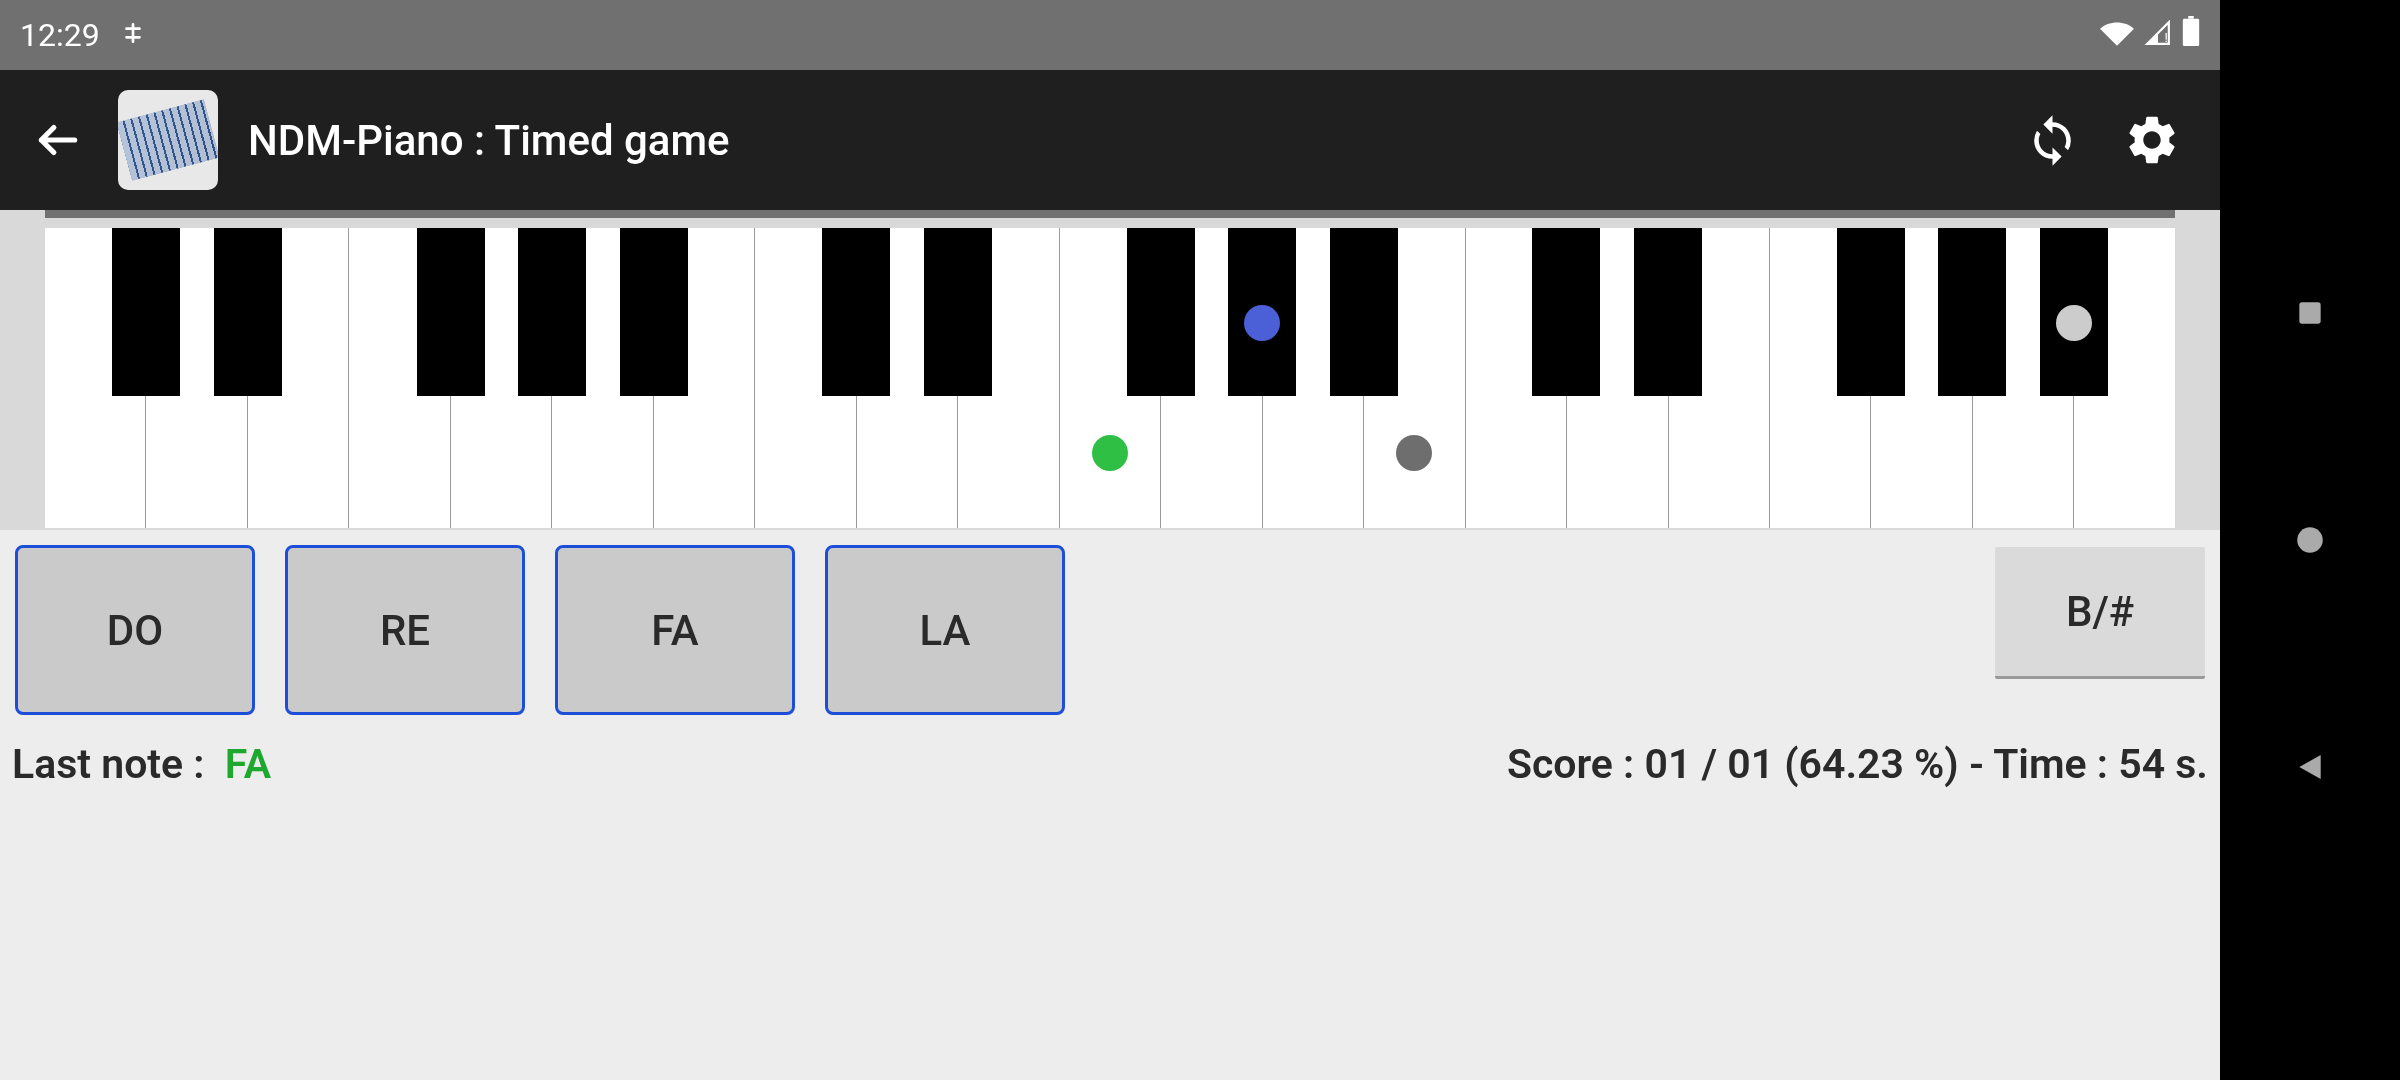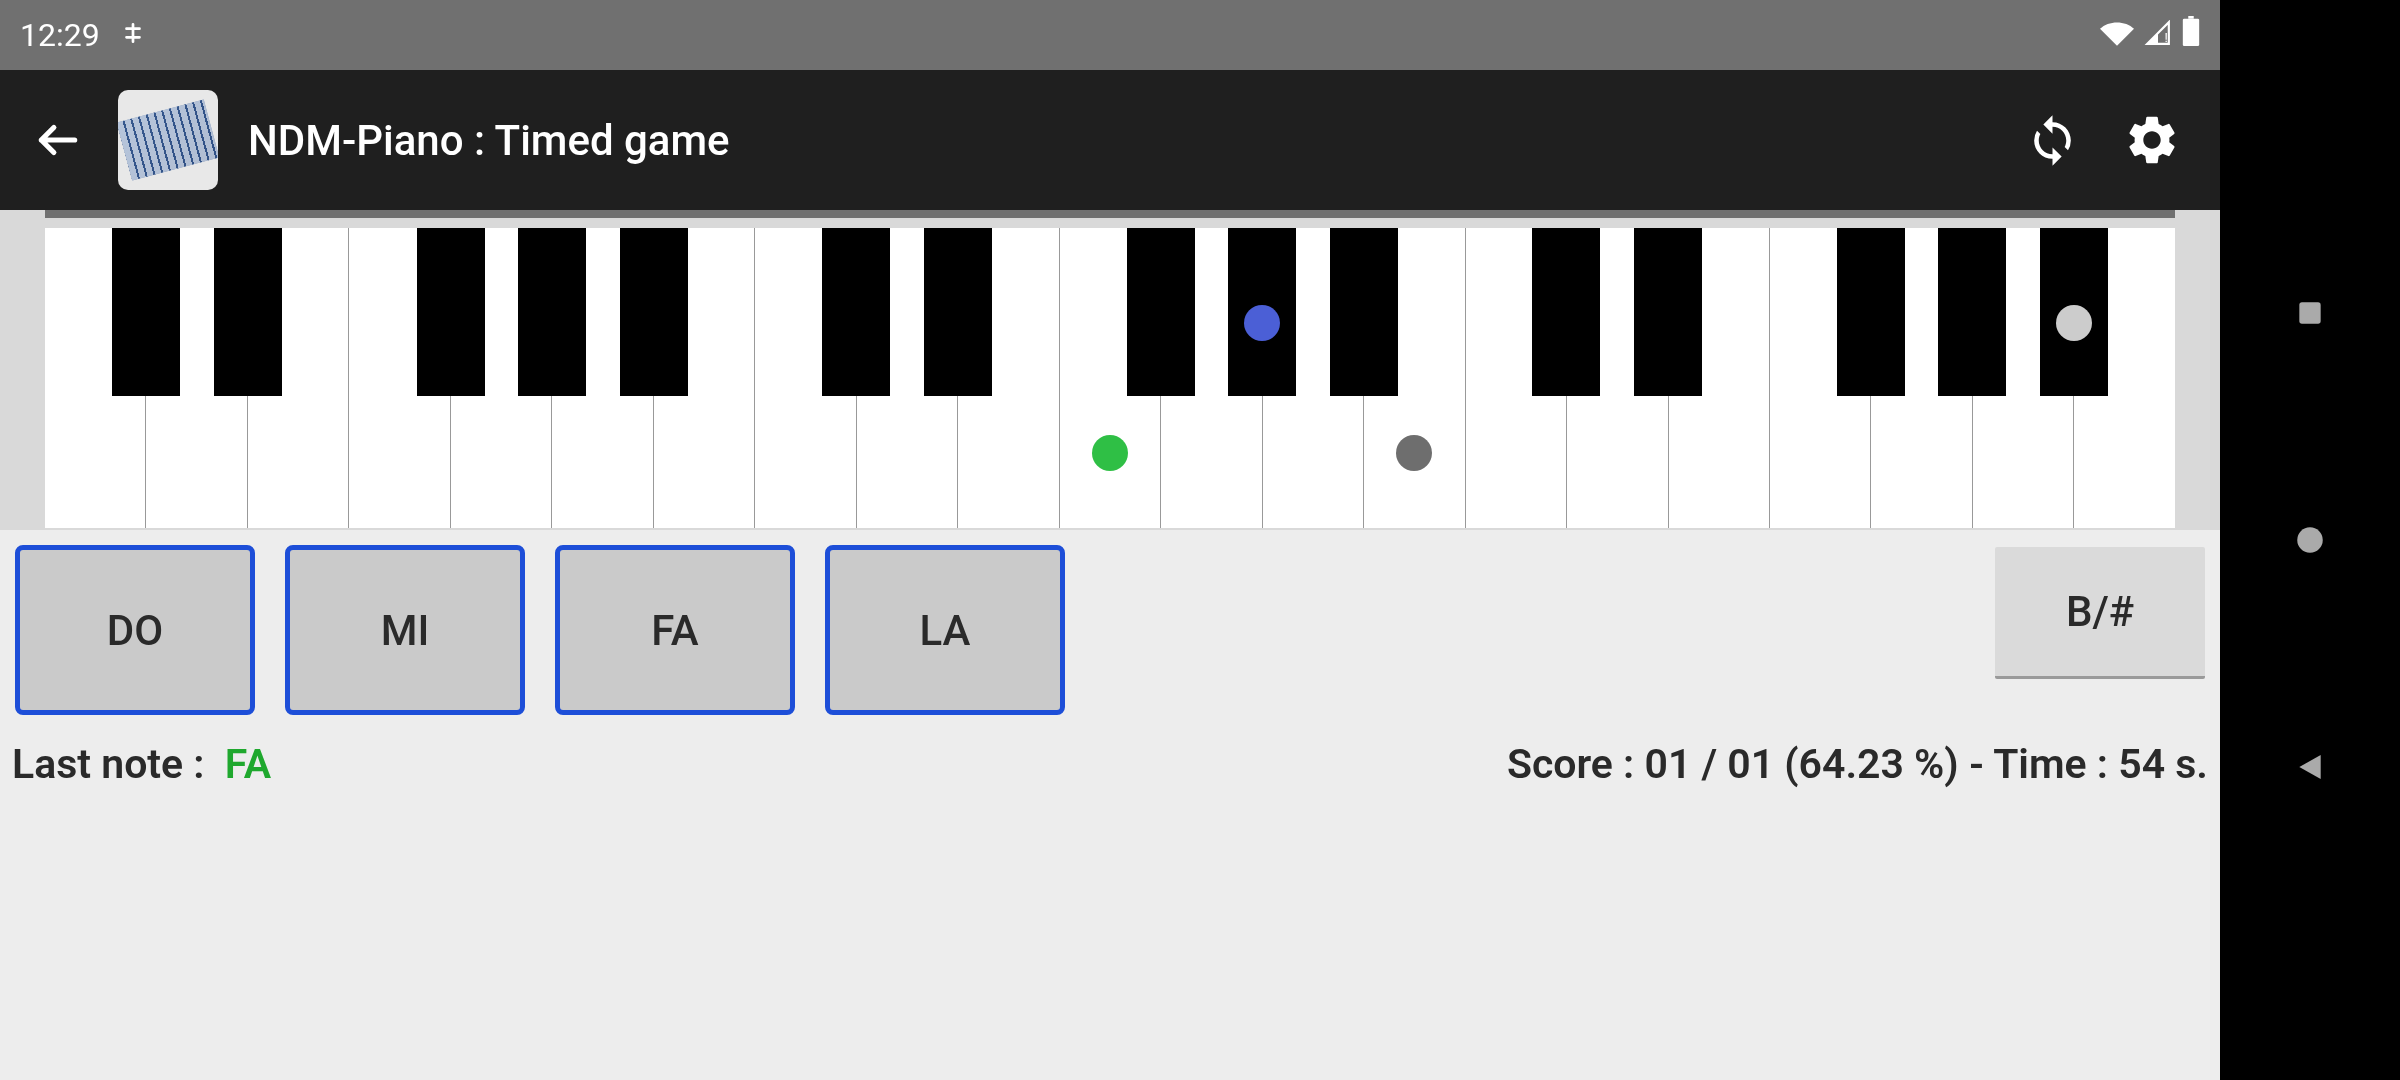--- a/index.html
+++ b/index.html
@@ -180,21 +180,21 @@
     .note-buttons {
       display: flex;
       gap: 30px;
       padding: 15px 15px;
       flex-wrap: nowrap;
     }
     .note-btn {
       width: 240px;
       height: 170px;
       background: #cacaca;
-      border: 5px solid #1d4ed8;
+      border: 3px solid #1d4ed8;
       border-radius: 8px;
       font-size: 42px;
       font-weight: 500;
       color: #2a2a2a;
       display: flex;
       align-items: center;
       justify-content: center;
       cursor: pointer;
     }
     .note-btn-alt {
@@ -327,21 +327,21 @@
         </div>
     <div class="marker" style="background: rgb(47, 191, 69); left: 1065px; top: 225px;"></div>
         <div class="marker" style="background: rgb(75, 95, 214); left: 1217.14px; top: 95px;"></div>
         <div class="marker" style="background: rgb(110, 110, 110); left: 1369.29px; top: 225px;"></div>
         <div class="marker" style="background: rgb(204, 204, 204); left: 2028.57px; top: 95px;"></div>
       </div>
   </div>
 
   <div class="note-buttons" id="note-buttons">
       <div class="note-btn">DO</div>
-      <div class="note-btn">MI</div>
+      <div class="note-btn">RE</div>
       <div class="note-btn">FA</div>
       <div class="note-btn">LA</div>
       <div class="note-btn note-btn-alt">B/#</div>
     </div>
 
   <div class="status-info">
     <div>
       <span>Last note :</span>
       <span class="last-note-val">FA</span>
     </div>

